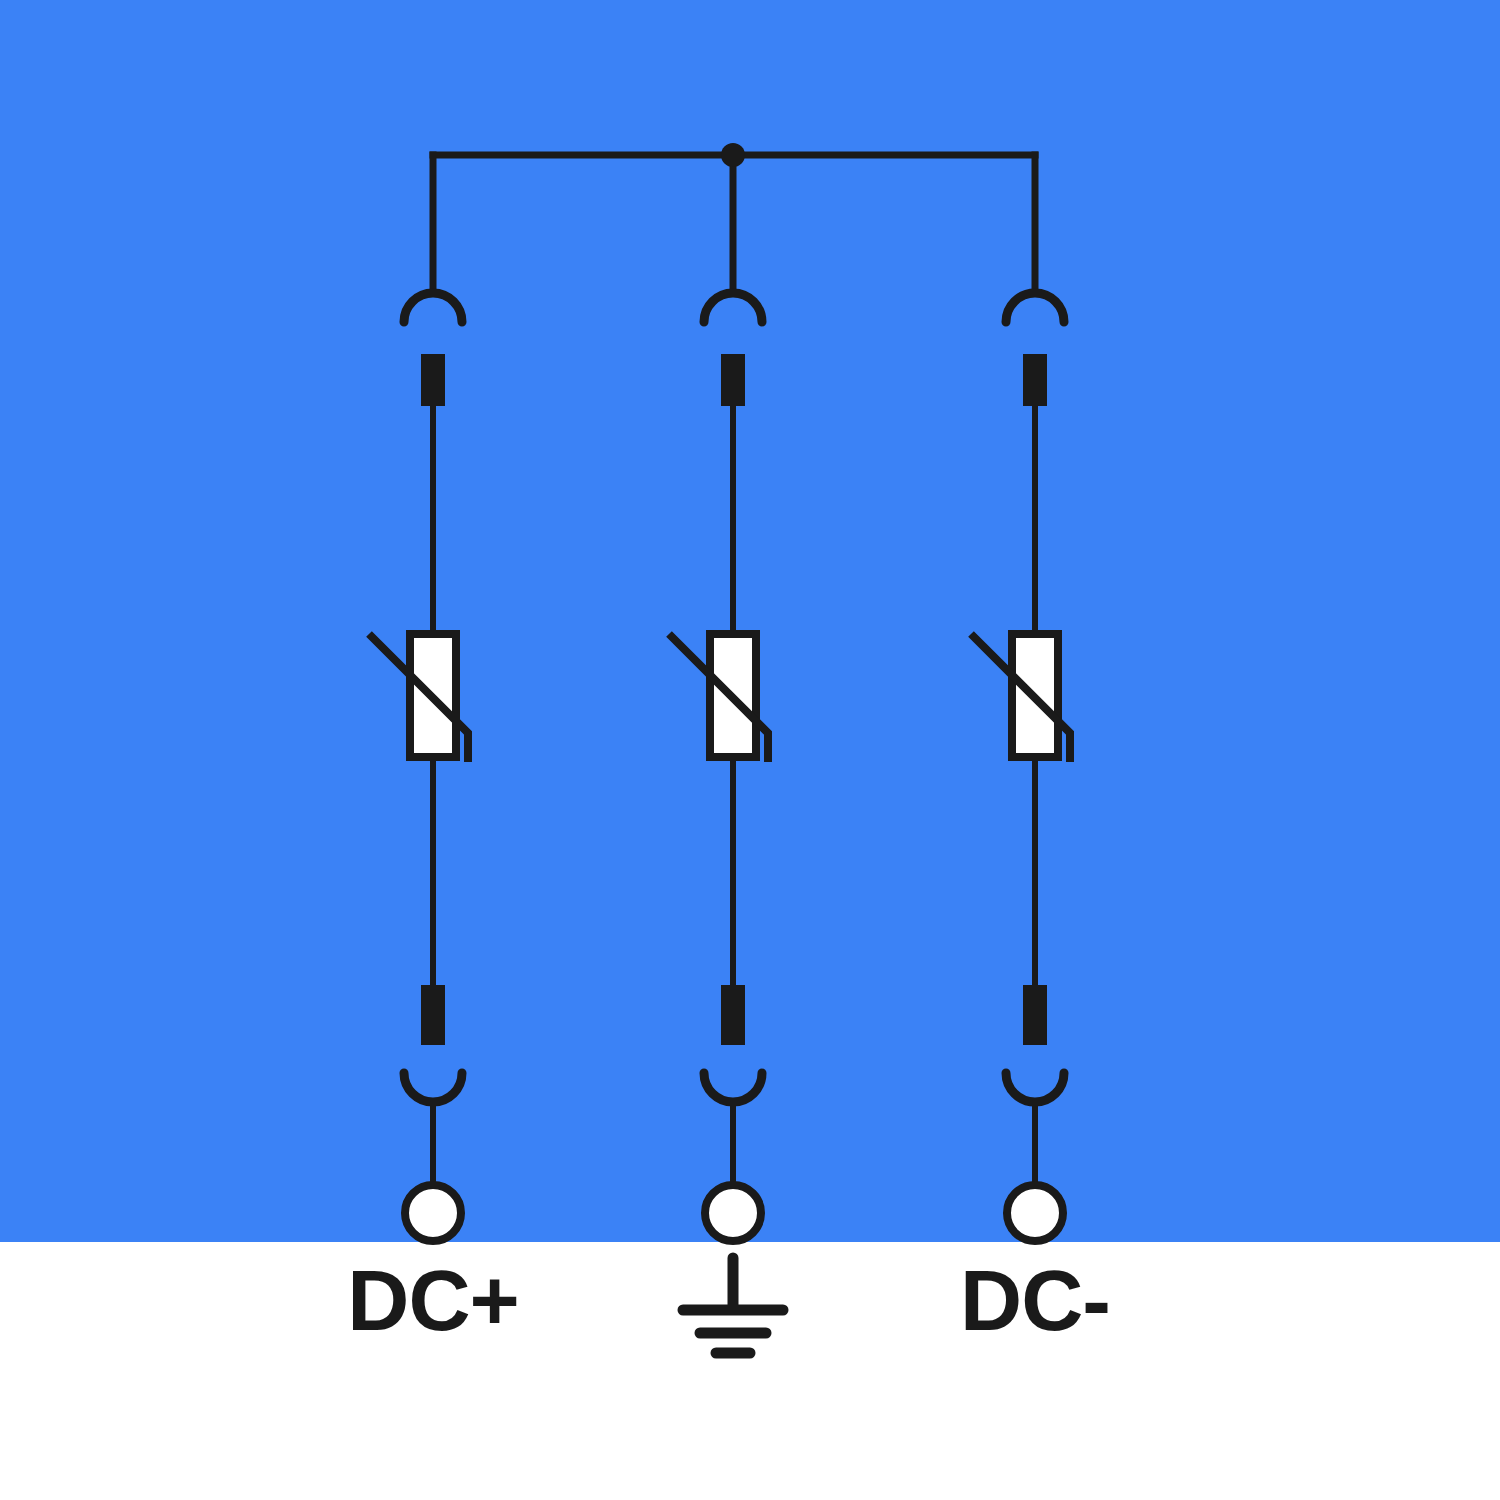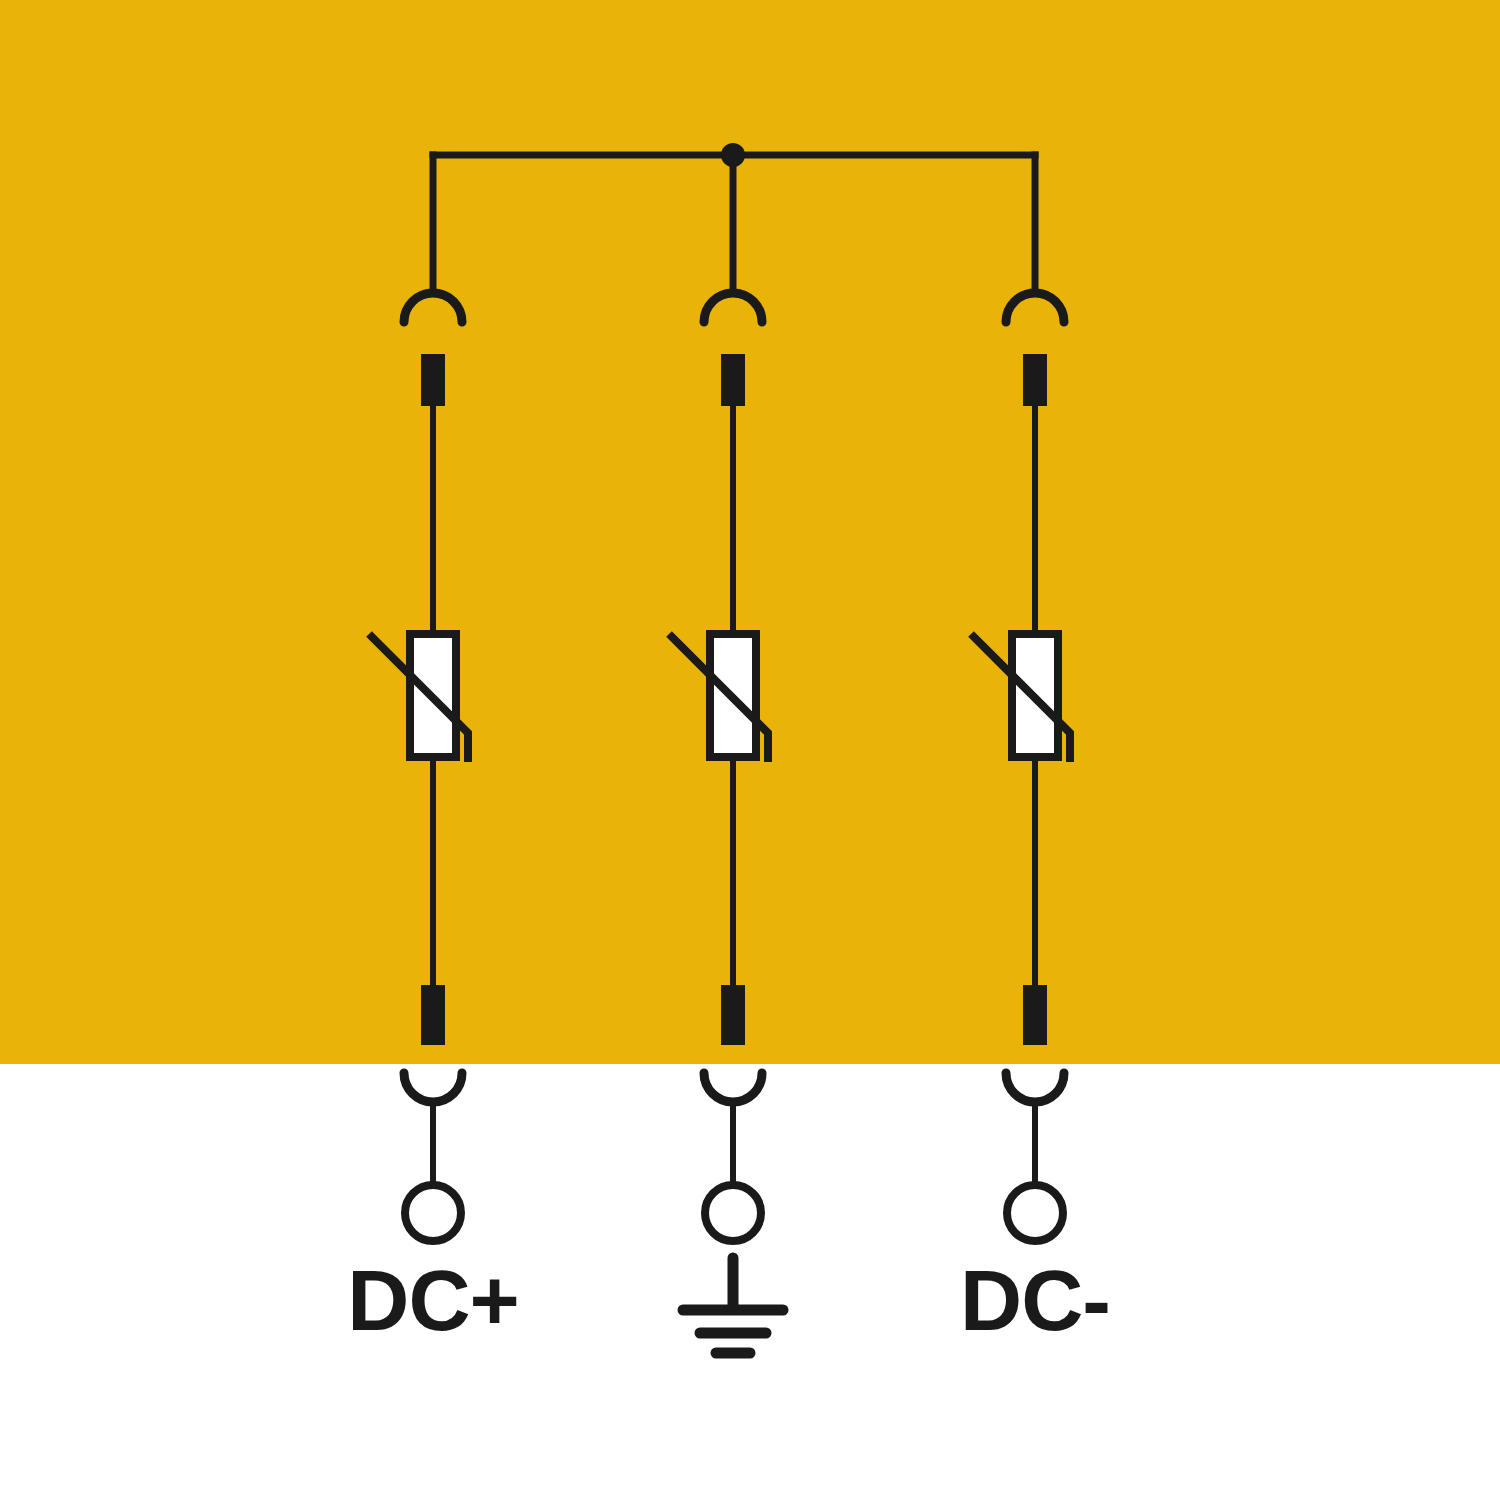--- a/index.html
+++ b/index.html
@@ -10,22 +10,22 @@
   }
   body {
     width: 1500px;
     height: 1500px;
     font-family: "Liberation Sans", sans-serif;
     overflow: hidden;
   }
   #diagram-root {
     position: relative;
     width: 1500px;
-    height: 1064px;
-    background: #eab308;
+    height: 1242px;
+    background: #3b82f6;
   }
   svg#schematic {
     display: block;
     width: 1500px;
     height: 1500px;
   }
   .wire {
     stroke: #1a1a1a;
     stroke-width: 7;
     fill: none;

